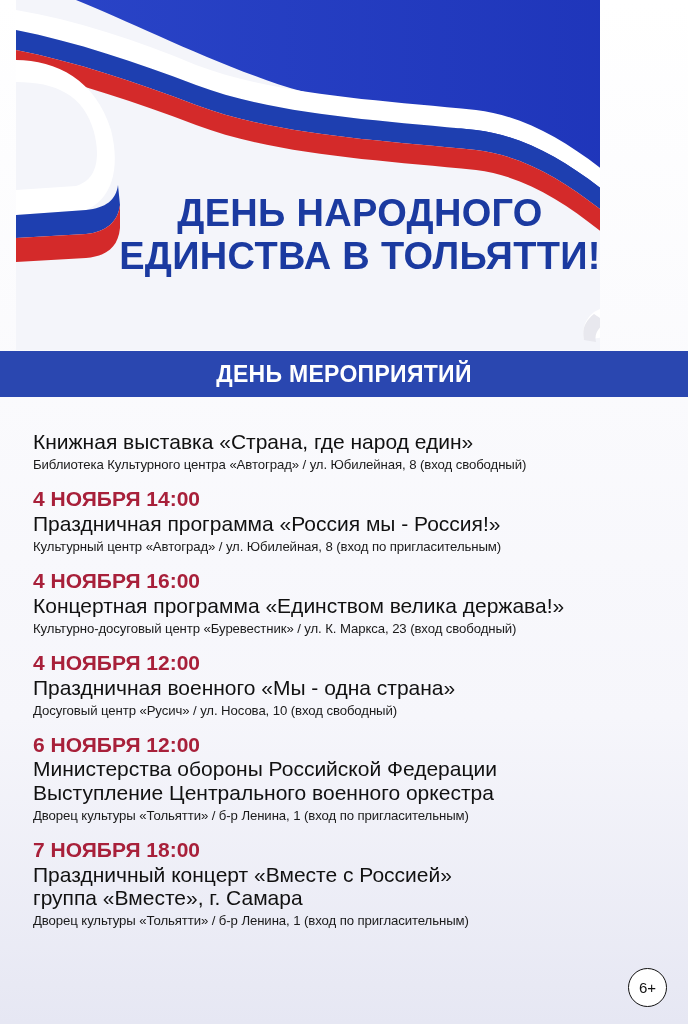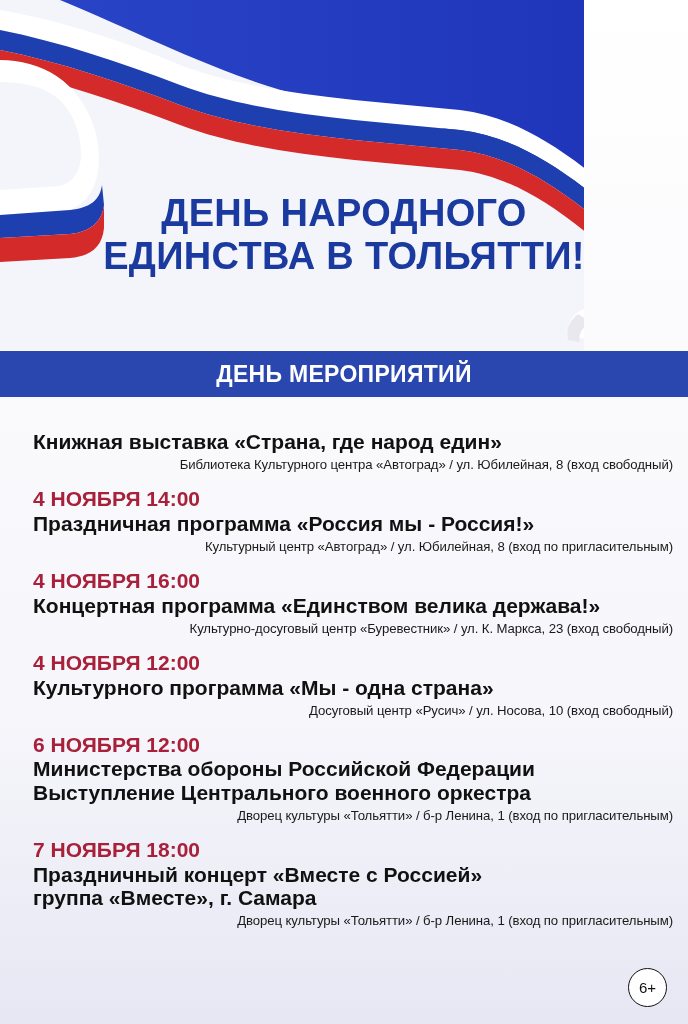--- a/index.html
+++ b/index.html
@@ -1,28 +1,28 @@
 <!DOCTYPE html>
 <html><head>
 <meta charset="utf-8">
 <style>
   html, body { margin:0; padding:0; }
   body { width:688px; height:1024px; overflow:hidden; background:#fff; font-family:"Liberation Sans", sans-serif; }
   .poster { position:relative; width:688px; height:1024px; background:linear-gradient(180deg,#ffffff 0%, #f6f6fb 70%, #e6e7f3 100%); overflow:hidden; }
-  .hero { position:absolute; left:0; top:0; width:584px; height:350px; background:#f4f5fa; overflow:hidden; }
+  .hero { position:absolute; left:16px; top:0; width:584px; height:350px; background:#f4f5fa; overflow:hidden; }
   .hero svg { position:absolute; left:0; top:0; }
   .emblem { position:absolute; left:603px; top:40px; width:42px; height:52px; }
   .title { position:absolute; left:0; width:688px; top:192px; text-align:center; color:#1b3aa0; font-weight:bold; font-size:38px; line-height:43px; letter-spacing:0.3px; }
   .banner { position:absolute; left:0; top:351px; width:688px; height:46px; background:#2a47b0; display:flex; align-items:center; justify-content:center; }
   .banner span { color:#fff; font-weight:bold; font-size:23px; letter-spacing:0.3px; }
   .events { position:absolute; left:33px; top:429px; width:640px; }
   .event { margin-bottom:13px; }
   .date { color:#a8203a; font-weight:bold; font-size:21px; line-height:24px; }
-  .name { color:#111; font-weight:bold; font-size:21px; line-height:23px; margin-top:1px; }
-  .place { color:#1a1a1a; font-size:13.2px; line-height:18px; margin-top:3px; letter-spacing:-0.1px;text-align:right; }
+  .name { color:#111; font-weight:normal; font-size:21px; line-height:23px; margin-top:1px; }
+  .place { color:#1a1a1a; font-size:13.2px; line-height:18px; margin-top:3px; letter-spacing:-0.1px; }
   .age { position:absolute; left:628px; top:968px; width:37px; height:37px; border:1.5px solid #111; border-radius:50%; display:flex; align-items:center; justify-content:center; font-size:15px; color:#111; background:#fff; }
 </style>
 </head>
 <body>
 
 <div class="poster">
 
   <div class="hero">
     <svg width="688" height="350" viewBox="0 0 688 350">
       <defs>
@@ -80,21 +80,21 @@
       <div class="name">Праздничная программа «Россия мы - Россия!»</div>
       <div class="place">Культурный центр «Автоград» / ул. Юбилейная, 8 (вход по пригласительным)</div>
     </div>
     <div class="event">
       <div class="date">4 НОЯБРЯ 16:00</div>
       <div class="name">Концертная программа «Единством велика держава!»</div>
       <div class="place">Культурно-досуговый центр «Буревестник» / ул. К. Маркса, 23 (вход свободный)</div>
     </div>
     <div class="event">
       <div class="date">4 НОЯБРЯ 12:00</div>
-      <div class="name">Культурного программа «Мы - одна страна»</div>
+      <div class="name">Праздничная военного «Мы - одна страна»</div>
       <div class="place">Досуговый центр «Русич» / ул. Носова, 10 (вход свободный)</div>
     </div>
     <div class="event">
       <div class="date">6 НОЯБРЯ 12:00</div>
       <div class="name" style="margin-top:0">Министерства обороны Российской Федерации</div>
       <div class="name">Выступление Центрального военного оркестра</div>
       <div class="place">Дворец культуры «Тольятти» / б-р Ленина, 1 (вход по пригласительным)</div>
     </div>
     <div class="event">
       <div class="date">7 НОЯБРЯ 18:00</div>

